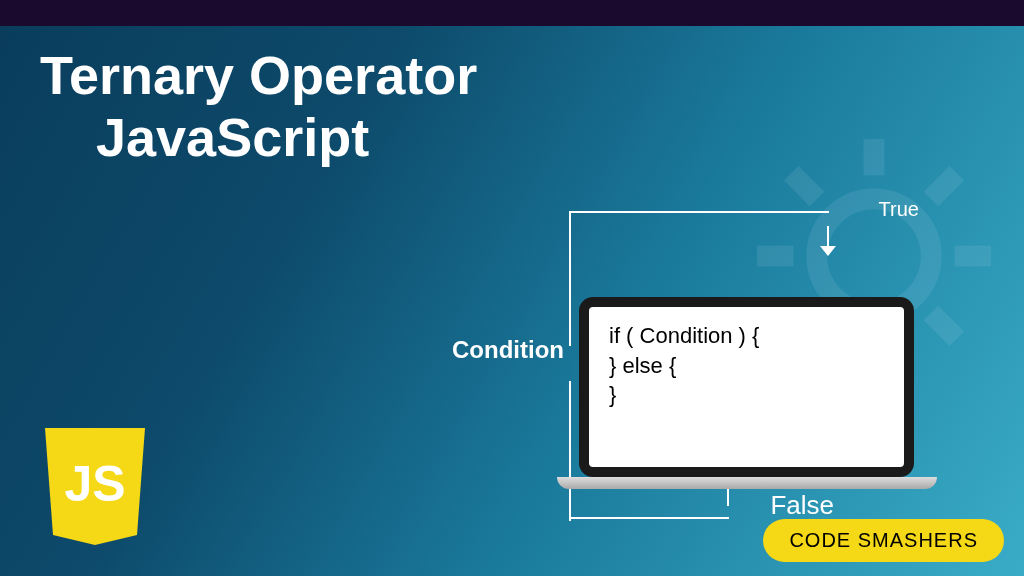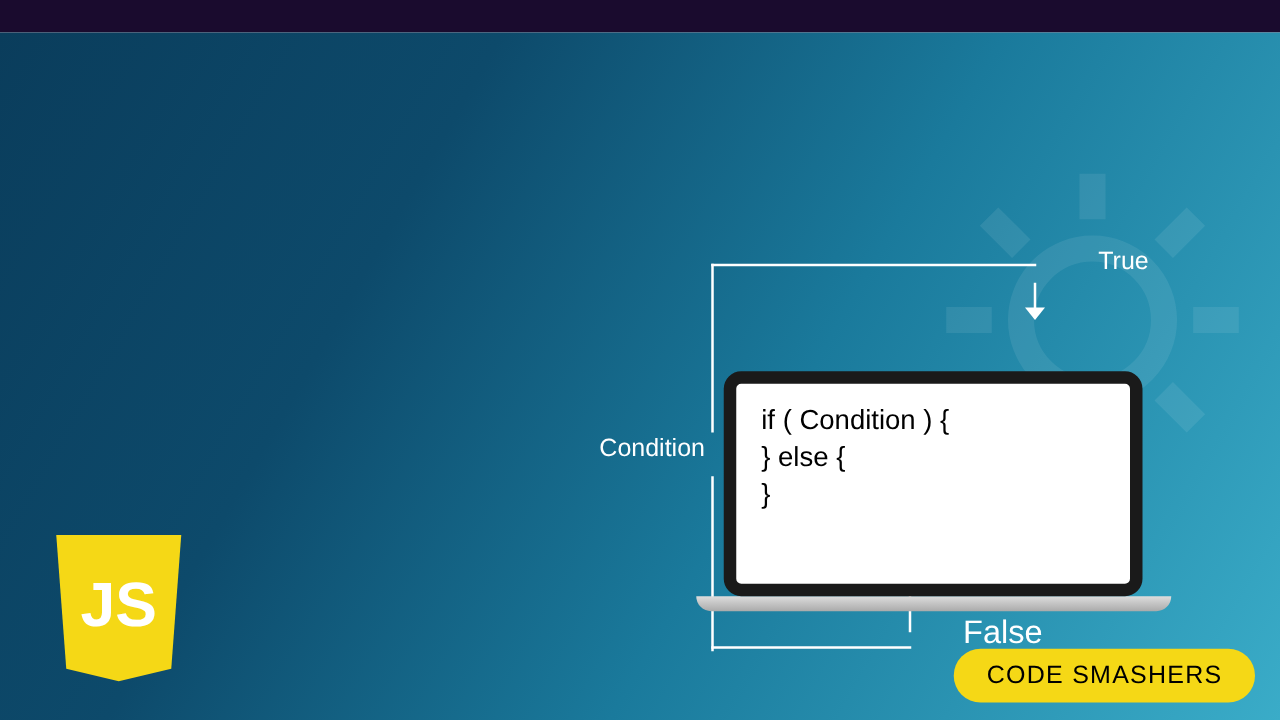--- a/index.html
+++ b/index.html
@@ -66,23 +66,24 @@
     .laptop-base {
       width: 380px;
       height: 12px;
       background: linear-gradient(180deg, #ddd 0%, #aaa 100%);
       margin-left: -22px;
       border-radius: 0 0 18px 18px;
     }
     .condition-label {
       position: absolute;
       right: 460px;
-      top: 322px;
-      color: #ffffff;
-      font-size: 20px;
+      top: 310px;
+      color: #ffffff;
+      font-size: 24px;
+      font-weight: bold;
     }
     .true-label {
       position: absolute;
       right: 105px;
       top: 172px;
       color: #ffffff;
       font-size: 20px;
     }
     .false-label {
       position: absolute;
@@ -168,20 +169,24 @@
       <rect x="46" y="81" width="8" height="14"></rect>
       <rect x="5" y="46" width="14" height="8"></rect>
       <rect x="81" y="46" width="14" height="8"></rect>
       <rect x="46" y="5" width="8" height="14" transform="rotate(45 50 50)"></rect>
       <rect x="46" y="81" width="8" height="14" transform="rotate(45 50 50)"></rect>
       <rect x="5" y="46" width="14" height="8" transform="rotate(45 50 50)"></rect>
       <rect x="81" y="46" width="14" height="8" transform="rotate(45 50 50)"></rect>
     </g>
   </svg>
 
+  <div class="title">
+    <div>Ternary Operator</div>
+    <div style="padding-left:56px">JavaScript</div>
+  </div>
 
   <svg class="js-logo" width="110" height="125" viewBox="0 0 110 125">
     <path d="M 5 5 L 105 5 L 97 112 L 55 122 L 13 112 Z" fill="#f5d816"></path>
     <text x="55" y="78" font-size="50" font-weight="bold" fill="#ffffff" text-anchor="middle" font-family="Arial">JS</text>
   </svg>
 
   <div class="connector conn-top-h"></div>
   <div class="connector conn-top-v"></div>
   <div class="connector conn-bot-v"></div>
   <div class="connector conn-bot-h"></div>

